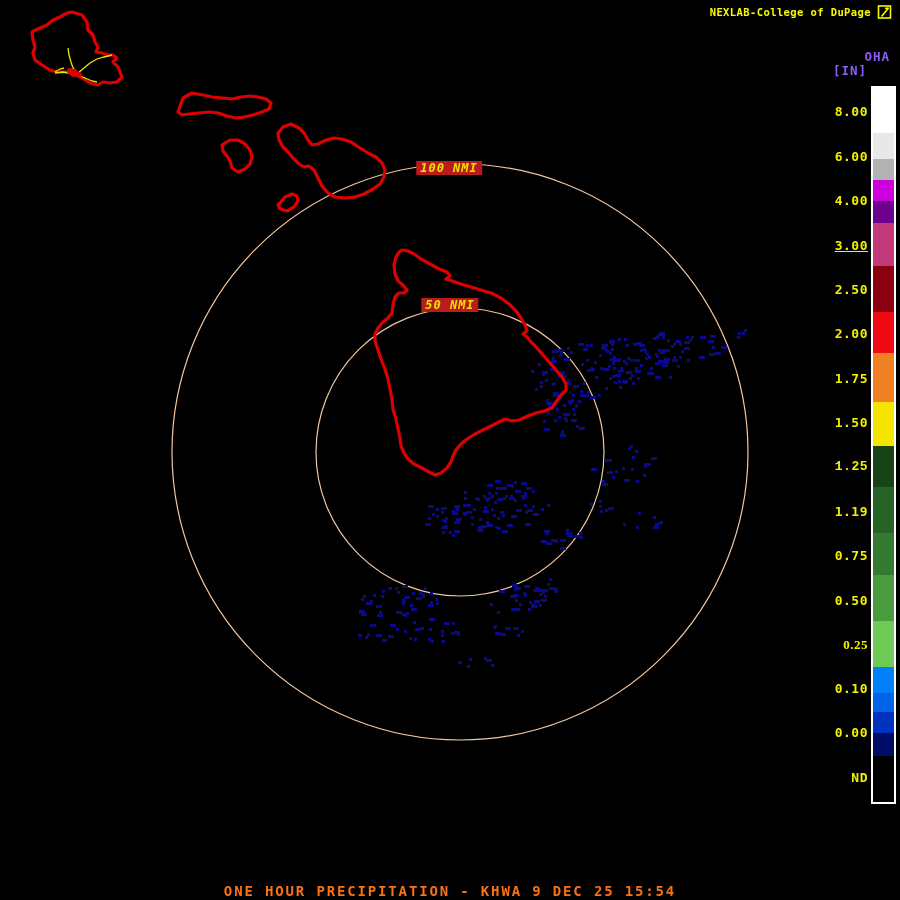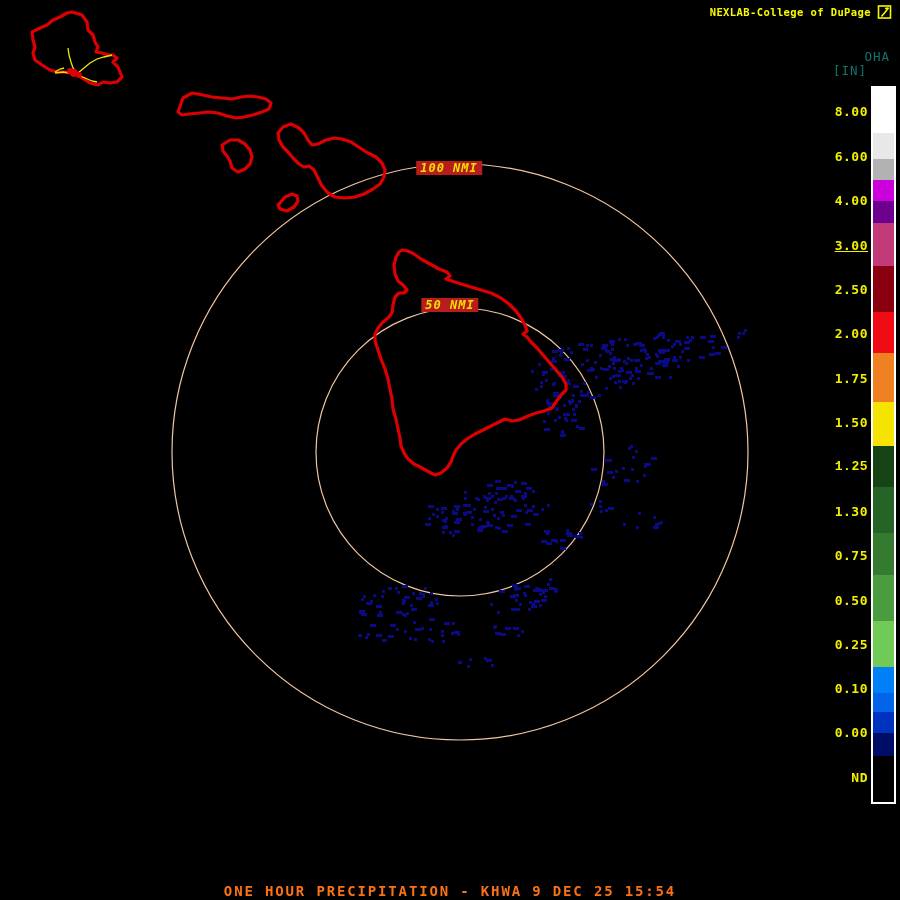--- a/index.html
+++ b/index.html
@@ -2,21 +2,21 @@
 <html><head>
 <meta charset="utf-8">
 <style>
   html,body{margin:0;padding:0;background:#000;}
   body{width:900px;height:900px;position:relative;overflow:hidden;
        font-family:"DejaVu Sans Mono","Liberation Mono",monospace;}
   #stage{position:absolute;inset:0;width:900px;height:900px;background:#000;}
   svg.map{position:absolute;left:0;top:0;}
   .title-bar{position:absolute;top:4px;right:7px;display:flex;align-items:center;gap:6px;}
   .title-text{color:#f8f800;font-size:10.5px;font-weight:bold;letter-spacing:0.4px;white-space:nowrap;}
-  .legend-title{position:absolute;color:#0f766e;font-weight:normal;font-size:12.5px;letter-spacing:1px;}
+  .legend-title{position:absolute;color:#8b5cf6;font-weight:bold;font-size:12.5px;letter-spacing:1px;}
   .legend-bar{position:absolute;left:871px;top:86px;width:21px;height:714px;border:2px solid #ffffff;box-sizing:content-box;background:#000;}
   .legend-bar .seg{width:100%;}
   .legend-labels{position:absolute;left:820px;top:0;width:48px;height:848px;pointer-events:none;}
   .leg-label{position:absolute;right:0;color:#f2ef00;font-weight:bold;font-size:13px;letter-spacing:0.5px;text-align:right;}
   .ring-label{position:absolute;transform:translateX(-50%);color:#f0e000;background:#b91c1c;
               font-style:italic;font-weight:bold;font-size:12px;letter-spacing:1px;padding:0 4px;white-space:nowrap;}
   .caption{position:absolute;left:50%;transform:translateX(-50%);top:883px;color:#f97316;
            font-size:14px;letter-spacing:1.85px;white-space:nowrap;font-weight:bold;}
 </style>
 </head>
@@ -544,24 +544,24 @@
   <div class="legend-labels">
       <div class="leg-label" style="top: 104px;">8.00</div>
       <div class="leg-label" style="top: 149px;">6.00</div>
       <div class="leg-label" style="top: 193px;">4.00</div>
       <div class="leg-label" style="top: 238px; text-decoration: underline;">3.00</div>
       <div class="leg-label" style="top: 282px;">2.50</div>
       <div class="leg-label" style="top: 326px;">2.00</div>
       <div class="leg-label" style="top: 371px;">1.75</div>
       <div class="leg-label" style="top: 415px;">1.50</div>
       <div class="leg-label" style="top: 459px; font-family: Liberation Mono, monospace;">1.25</div>
-      <div class="leg-label" style="top: 504px;">1.30</div>
+      <div class="leg-label" style="top: 504px;">1.19</div>
       <div class="leg-label" style="top: 548px;">0.75</div>
       <div class="leg-label" style="top: 593px;">0.50</div>
-      <div class="leg-label" style="top: 637px;">0.25</div>
+      <div class="leg-label" style="top: 637px; font-family: Liberation Serif, serif;">0.25</div>
       <div class="leg-label" style="top: 681px;">0.10</div>
       <div class="leg-label" style="top: 725px;">0.00</div>
       <div class="leg-label" style="top: 770px; text-align: right;">ND</div>
     </div>
 
   <div class="caption">ONE HOUR PRECIPITATION - KHWA 9 DEC 25 15:54</div>
 
 </div>
 
 </body></html>

